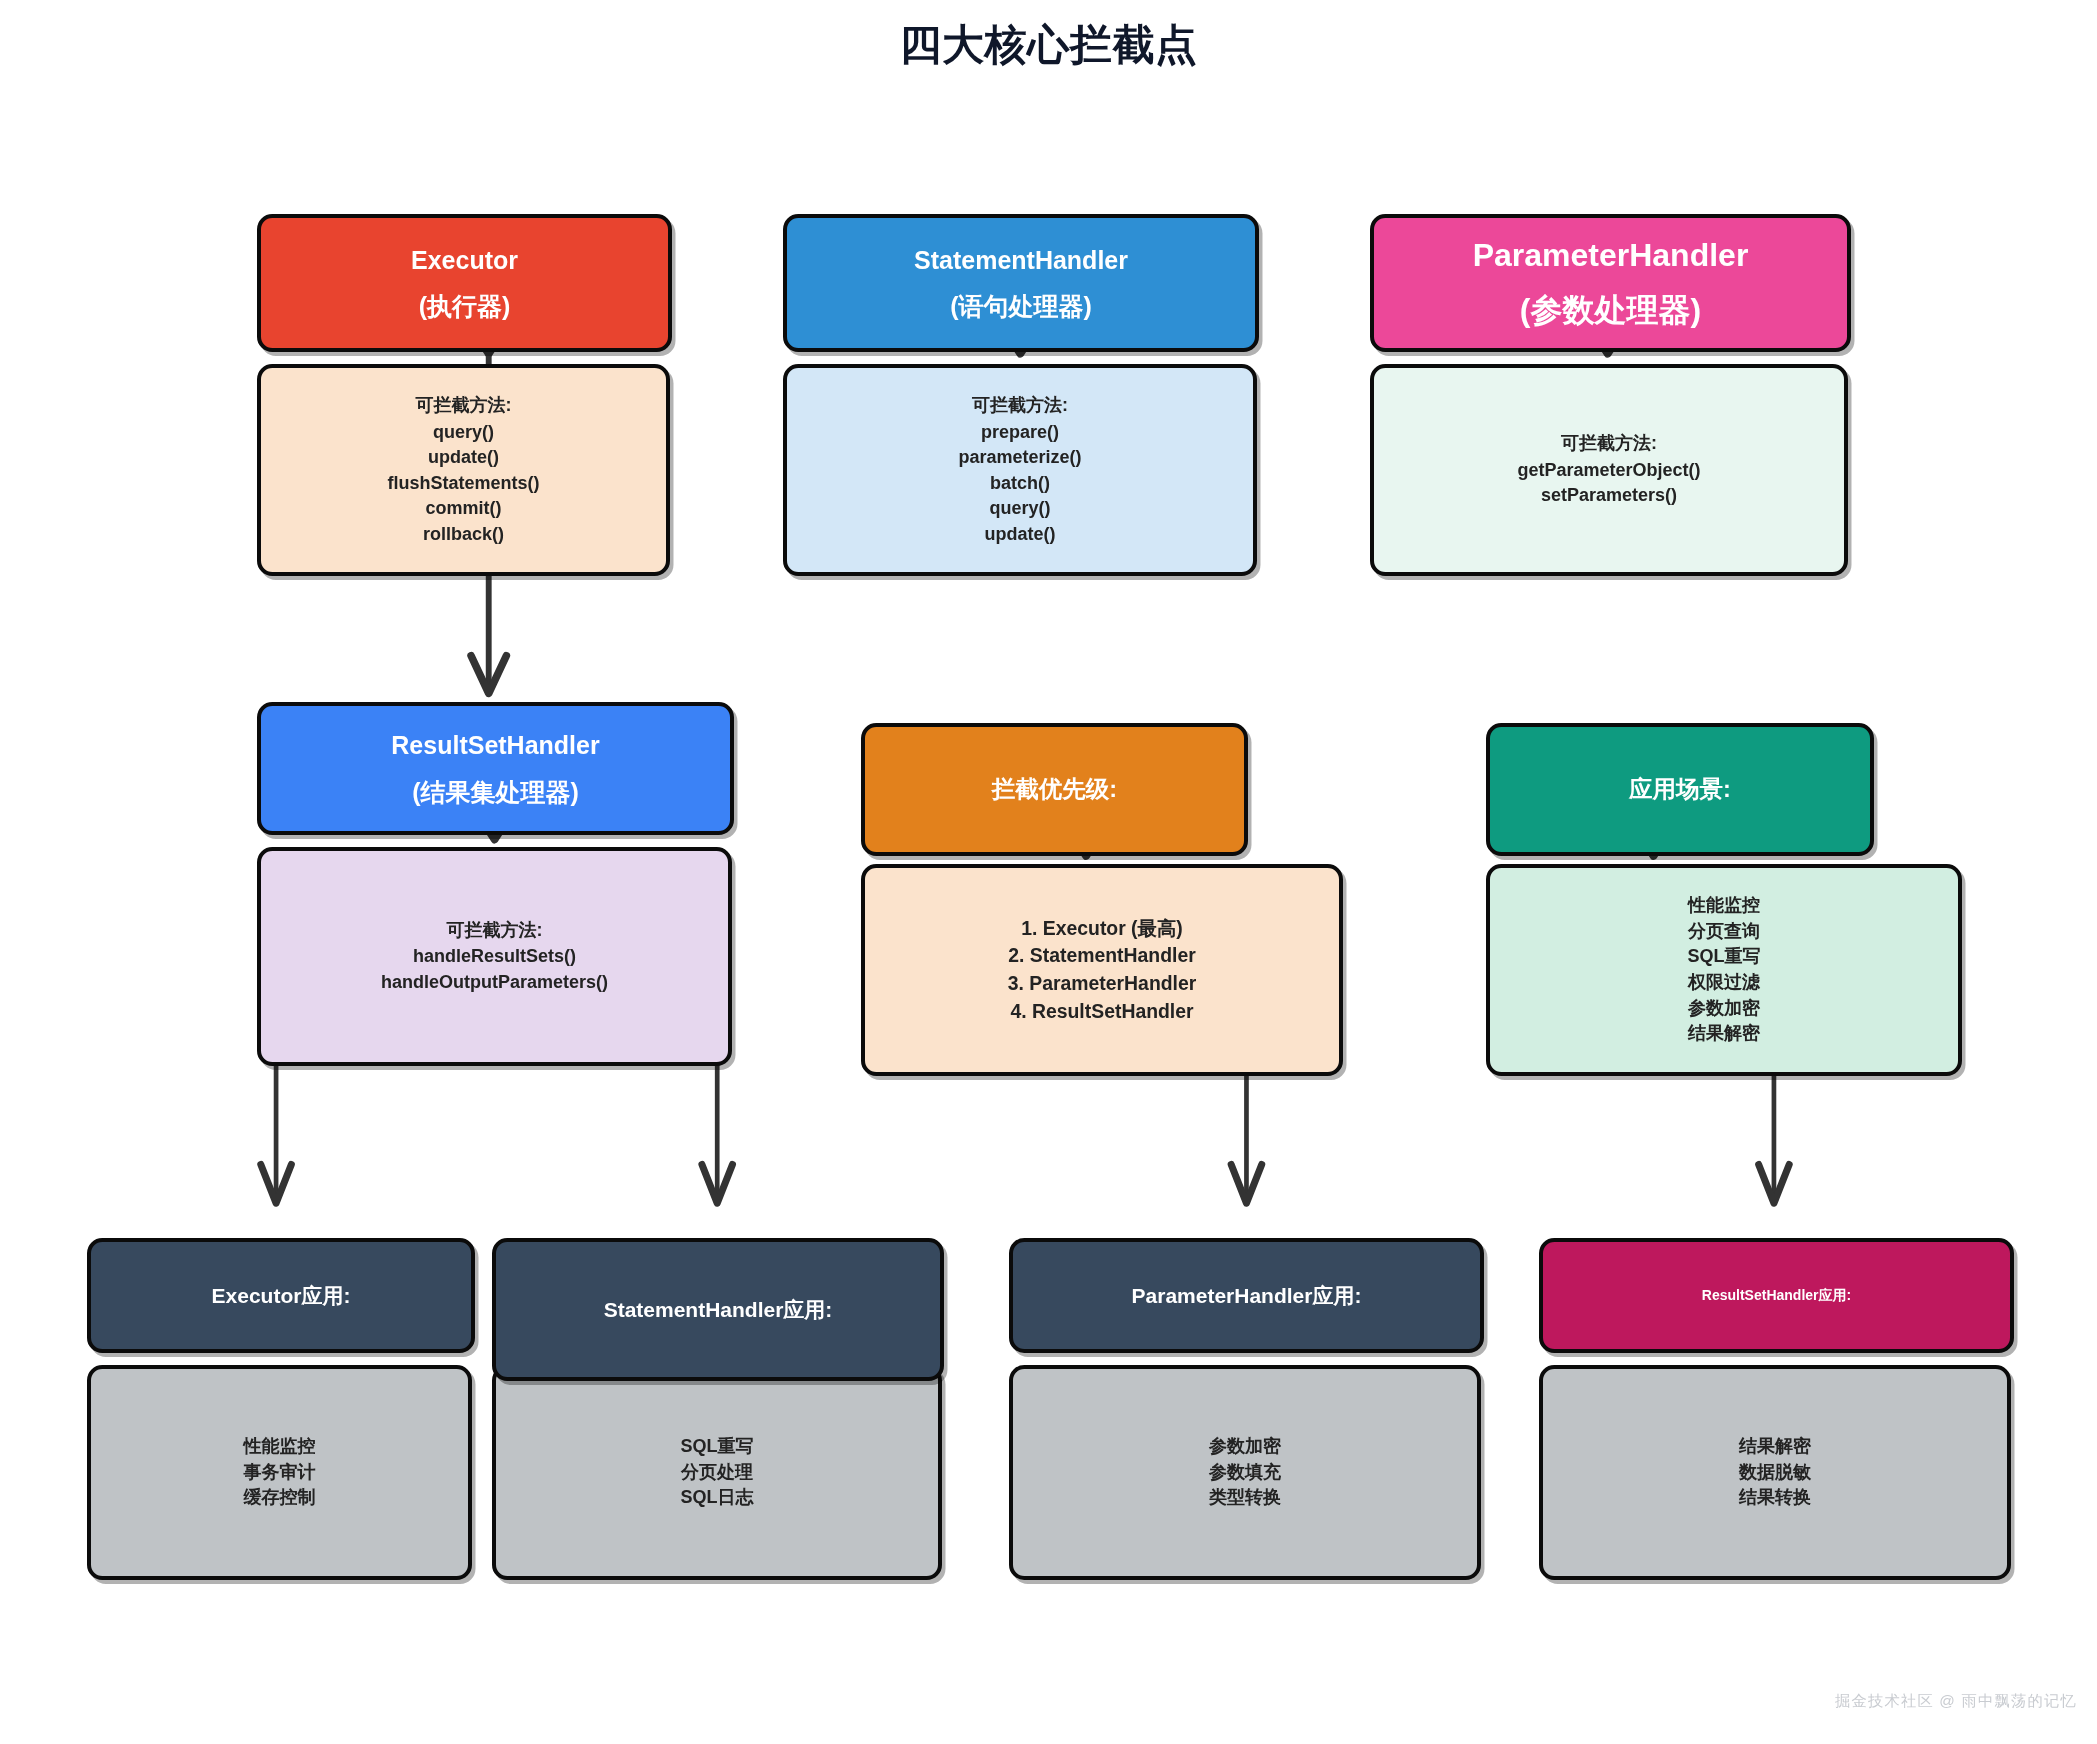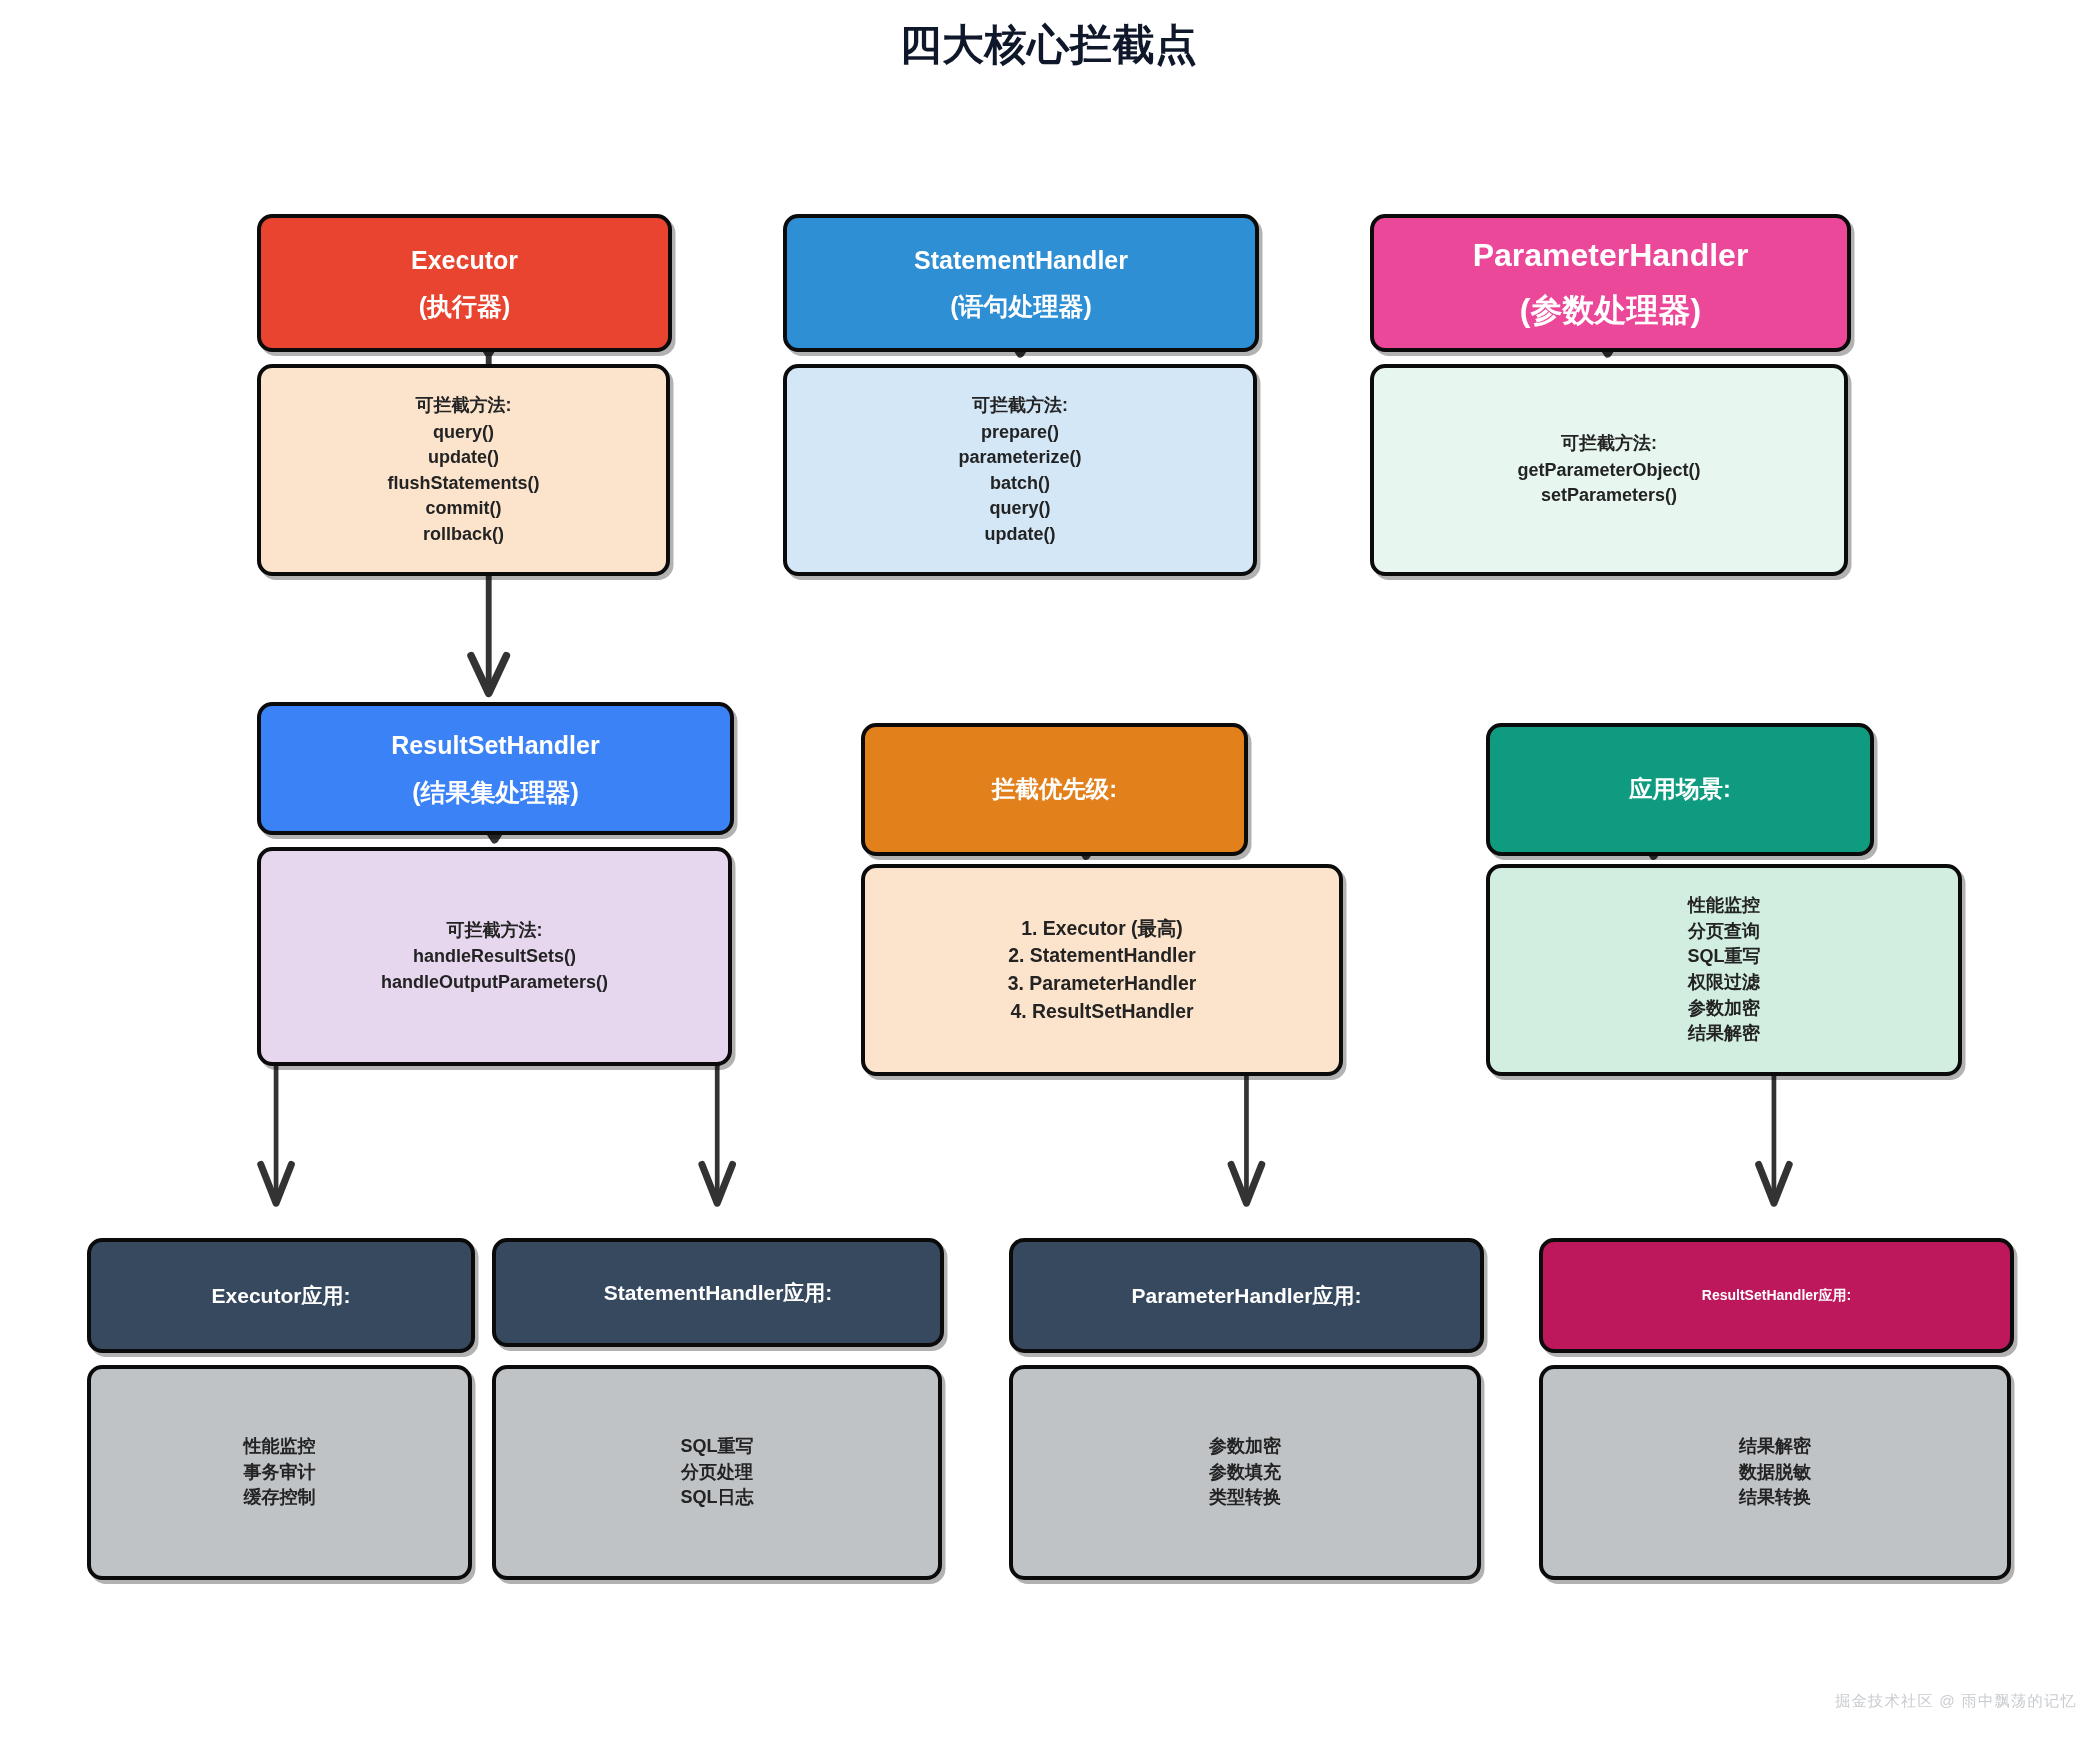--- a/index.html
+++ b/index.html
@@ -158,21 +158,21 @@
       <span>Executor应用:</span>
     </div>
     <div class="nbody" style="left:87px;top:1349px;width:385px;height:215px;background:#BFC3C6;font-size:18px;">
       <span class="lines">性能监控
 事务审计
 缓存控制</span>
     </div>
   </div>
 
   <div class="node">
-    <div class="nhead" style="left:492px;top:1238px;width:452px;height:109px;background:#37495E;font-size:21px;">
+    <div class="nhead" style="left:492px;top:1238px;width:452px;height:143px;background:#37495E;font-size:21px;">
       <span>StatementHandler应用:</span>
     </div>
     <div class="nbody" style="left:492px;top:1349px;width:450px;height:215px;background:#BFC3C6;font-size:18px;">
       <span class="lines">SQL重写
 分页处理
 SQL日志</span>
     </div>
   </div>
 
   <div class="node">

